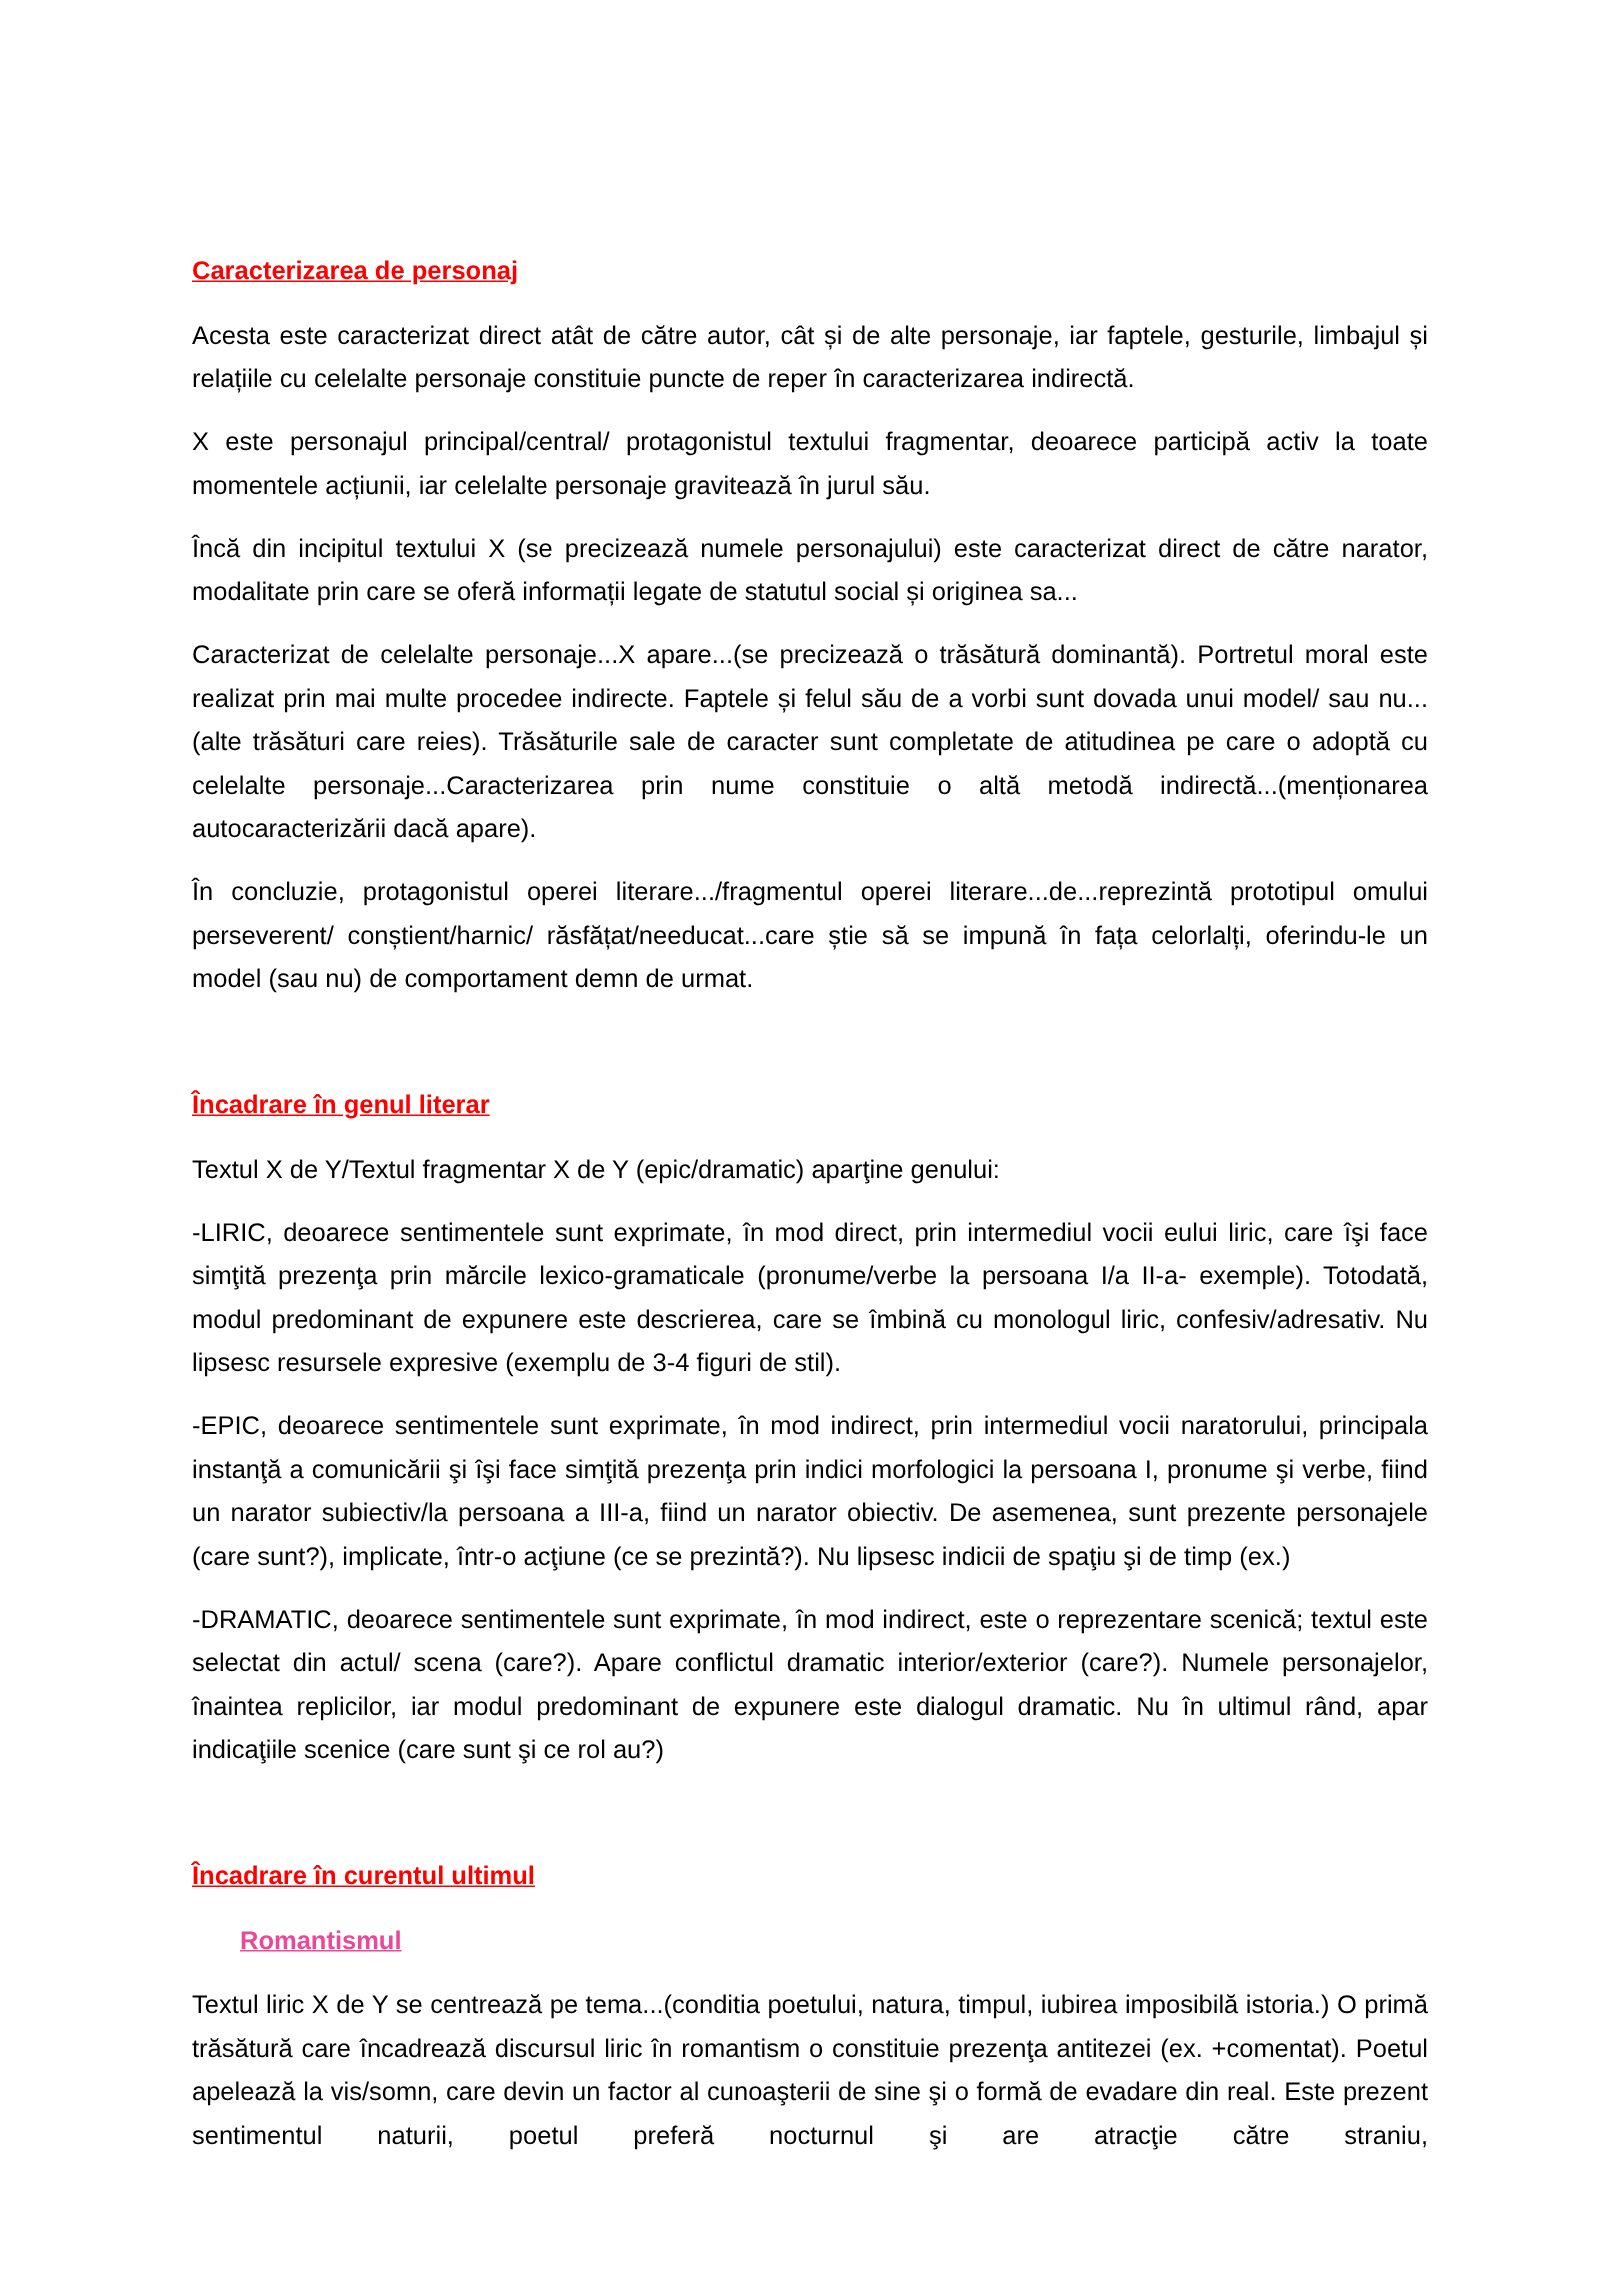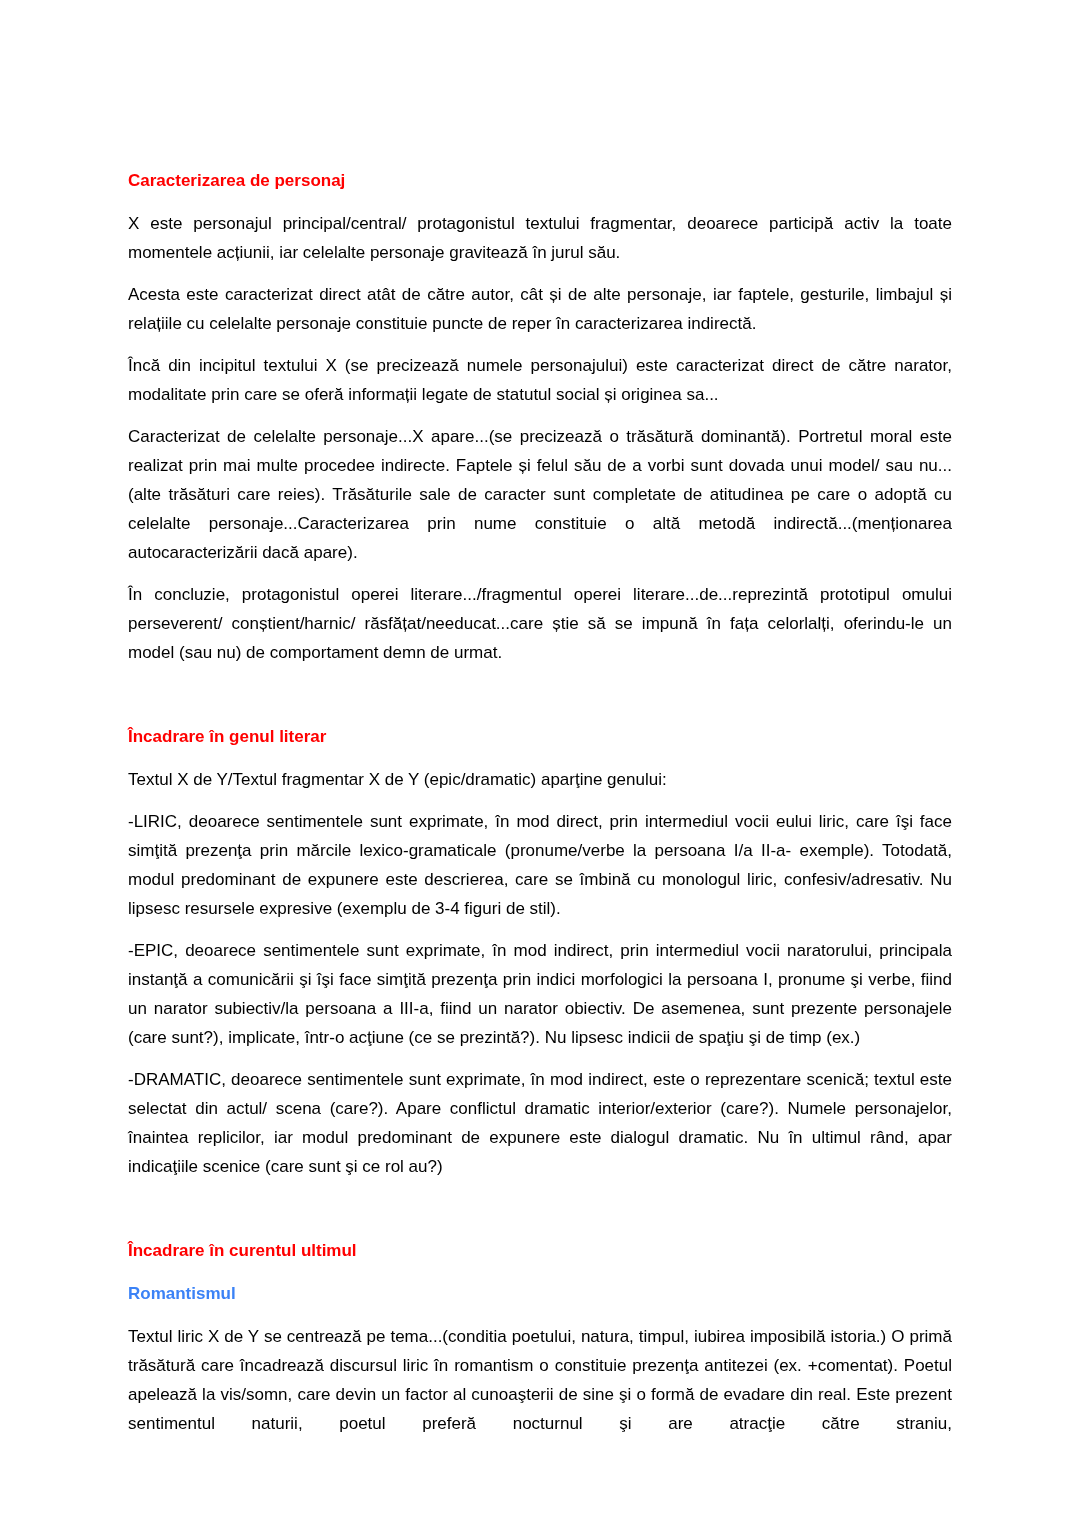--- a/index.html
+++ b/index.html
@@ -18,45 +18,46 @@
   .page {
     width: 824px;
     margin-left: 128px;
     padding-top: 166px;
   }
   .heading {
     font-size: 17px;
     font-weight: bold;
     margin: 0 0 14px 0;
     line-height: 29px;
+    text-decoration: underline;
   }
   .heading.red { color: #ff0000; }
-  .heading.green { color: #3b82f6; }
+  .heading.green { color: #ec4899; margin-left: 32px; }
   p.body-par {
     font-size: 17px;
     line-height: 29px;
     text-align: justify;
     margin: 0 0 13px 0;
   }
   p.body-par.justify-last {
     text-align-last: justify;
   }
   .section-gap {
     margin-top: 55px;
   }
 </style>
 </head>
 <body>
 
 <div class="page">
 
   <section>
     <h2 class="heading red">Caracterizarea de personaj</h2>
+    <p class="body-par">Acesta este caracterizat direct atât de către autor, cât și de alte personaje, iar faptele, gesturile, limbajul și relațiile cu celelalte personaje constituie puncte de reper în caracterizarea indirectă.</p>
     <p class="body-par">X este personajul principal/central/ protagonistul textului fragmentar, deoarece participă activ la toate momentele acțiunii, iar celelalte personaje gravitează în jurul său.</p>
-    <p class="body-par">Acesta este caracterizat direct atât de către autor, cât și de alte personaje, iar faptele, gesturile, limbajul și relațiile cu celelalte personaje constituie puncte de reper în caracterizarea indirectă.</p>
     <p class="body-par">Încă din incipitul textului X (se precizează numele personajului) este caracterizat direct de către narator, modalitate prin care se oferă informații legate de statutul social și originea sa...</p>
     <p class="body-par">Caracterizat de celelalte personaje...X apare...(se precizează o trăsătură dominantă). Portretul moral este realizat prin mai multe procedee indirecte. Faptele și felul său de a vorbi sunt dovada unui model/ sau nu...(alte trăsături care reies). Trăsăturile sale de caracter sunt completate de atitudinea pe care o adoptă cu celelalte personaje...Caracterizarea prin nume constituie o altă metodă indirectă...(menționarea autocaracterizării dacă apare).</p>
     <p class="body-par">În concluzie, protagonistul operei literare.../fragmentul operei literare...de...reprezintă prototipul omului perseverent/ conștient/harnic/ răsfățat/needucat...care știe să se impună în fața celorlalți, oferindu-le un model (sau nu) de comportament demn de urmat.</p>
   </section>
 
   <section>
     <h2 class="heading red section-gap">Încadrare în genul literar</h2>
     <p class="body-par">Textul X de Y/Textul fragmentar X de Y (epic/dramatic) aparţine genului:</p>
     <p class="body-par">-LIRIC, deoarece sentimentele sunt exprimate, în mod direct, prin intermediul vocii eului liric, care îşi face simţită prezenţa prin mărcile lexico-gramaticale (pronume/verbe la persoana I/a II-a- exemple). Totodată, modul predominant de expunere este descrierea, care se îmbină cu monologul liric, confesiv/adresativ. Nu lipsesc resursele expresive (exemplu de 3-4 figuri de stil).</p>
     <p class="body-par">-EPIC, deoarece sentimentele sunt exprimate, în mod indirect, prin intermediul vocii naratorului, principala instanţă a comunicării şi îşi face simţită prezenţa prin indici morfologici la persoana I, pronume şi verbe, fiind un narator subiectiv/la persoana a III-a, fiind un narator obiectiv. De asemenea, sunt prezente personajele (care sunt?), implicate, într-o acţiune (ce se prezintă?). Nu lipsesc indicii de spaţiu şi de timp (ex.)</p>

